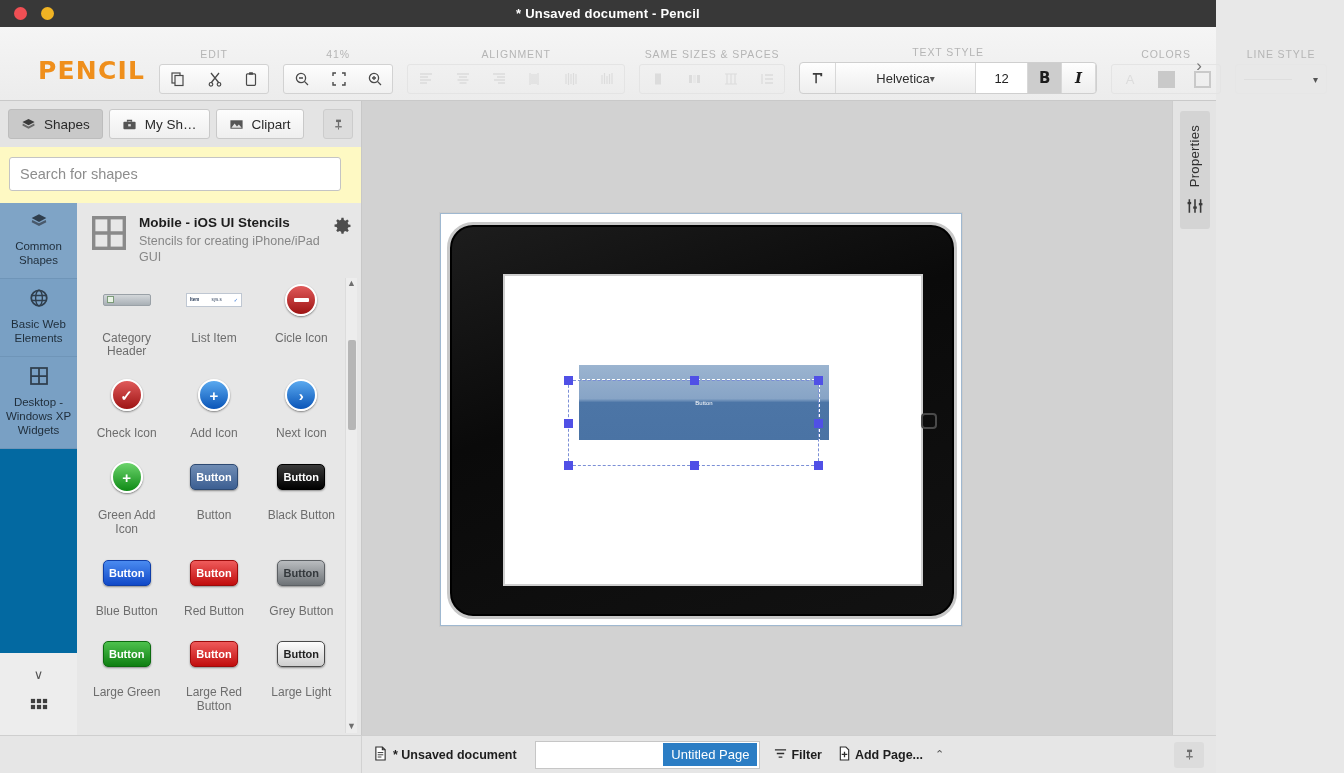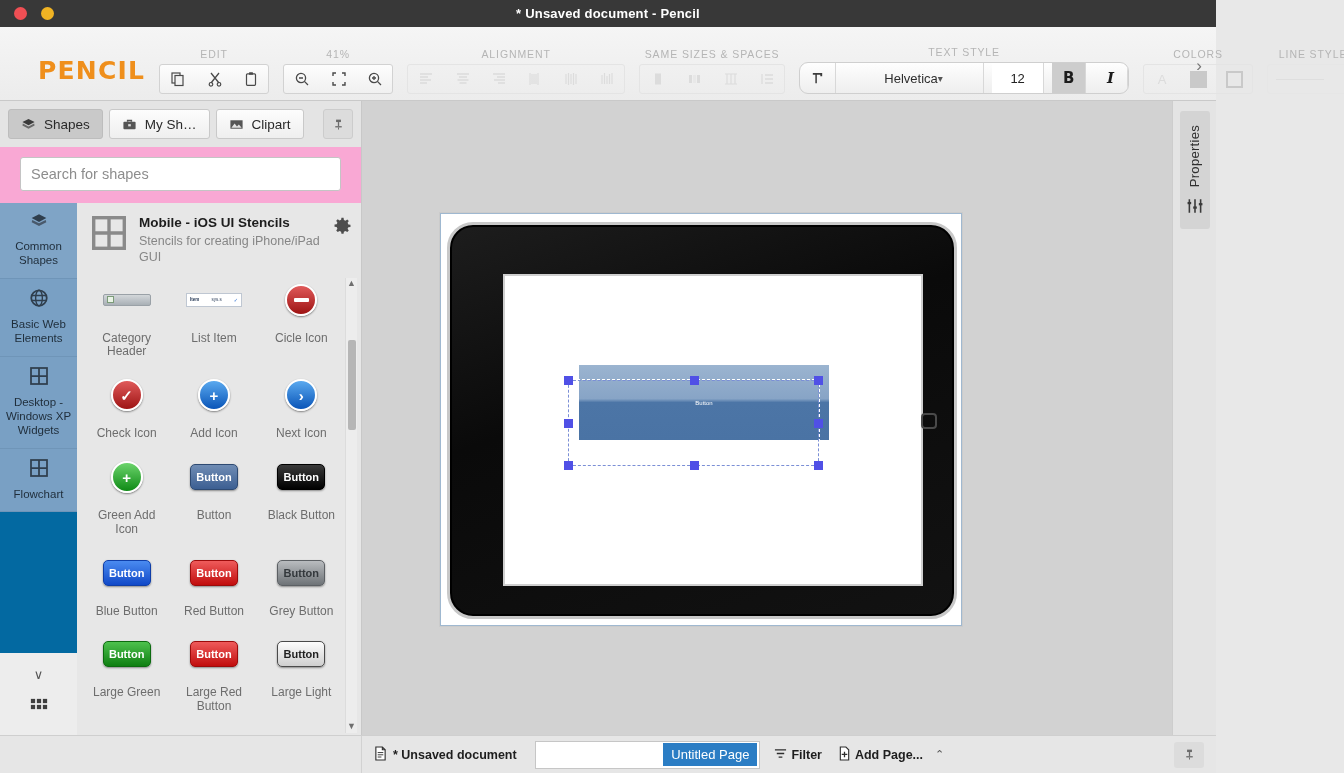--- a/index.html
+++ b/index.html
@@ -58,23 +58,22 @@
   .tbtn {
     width: 36px; height: 28px; display: flex; align-items: center; justify-content: center;
     cursor: pointer; color: #4a4a4a;
   }
   .tbtn.dim { color: #d6d6d6; }
   .tbtn + .tbtn { border-left: 1px solid transparent; }
   .tbar-box.ghost { border-color: #e4e4e4; background: transparent; }
 
   .fontbox {
     display: flex; align-items: flex-end; height: 32px;
-    border: 1px solid #cfcfcf; border-radius: 9px; overflow: hidden;
+    border: 1px solid #cfcfcf; border-radius: 4px; overflow: hidden;
     background: linear-gradient(#fefefe,#eeeeee);
-    gap: 8px;
   }
   .fontbox .seg { display: flex; align-items: center; justify-content: center; height: 100%;
     border-right: 1px solid #d8d8d8; cursor: pointer; }
   .seg-icon { width: 36px; color: #3c3c3c; }
   .seg-family { width: 140px; padding: 0 8px; justify-content: space-between; font-size: 13px; color: #2e2e2e; }
   .seg-size { width: 52px; background: #fff; font-size: 13px; color: #222; }
   .seg-b { width: 34px; background: #cdcdcd; font-weight: bold; font-size: 15px; font-family: "DejaVu Sans", sans-serif; color:#1c1c1c;}
   .seg-i { width: 34px; font-style: italic; font-weight: bold; font-size: 15px; font-family: "DejaVu Serif", serif; color:#1c1c1c; border-right: none; }
   .chev { font-size: 10px; color: #555; }
 
@@ -102,21 +101,21 @@
     border: 1px solid #c9c9c9; background: linear-gradient(#fdfdfd,#efefef);
     font-size: 13.5px; color: #2a2a2a; cursor: pointer; white-space: nowrap;
   }
   .tab.active { background: #c9c9c9; border-color: #bdbdbd; }
   .tab .ic { display: flex; }
   .pinbtn {
     width: 30px; height: 30px; border-radius: 3px; border: 1px solid #cccccc;
     background: #dcdcdc; display: flex; align-items: center; justify-content: center;
     margin-left: auto; cursor: pointer;
   }
-  .searchwrap { padding: 10px 20px 12px 20px; background: #f9a8d4; }
+  .searchwrap { padding: 10px 20px 12px 9px; background: #fef9c3; }
   .searchinput {
     width: 100%; height: 34px; border: 1px solid #c4c4c4; border-radius: 3px;
     background: #fff; font-size: 14.5px; color: #333; padding: 0 10px;
     font-family: "Liberation Sans", sans-serif;
   }
   .searchinput::placeholder { color: #8d8d8d; }
 
   .panelmid { flex: 1; display: flex; min-height: 0; }
 
   
@@ -520,29 +519,20 @@
             </div>
             <div class="cat">
               <span class="cicon">
                 <svg width="20" height="20" viewBox="0 0 16 16">
                     <rect x="1.6" y="1.6" width="12.8" height="12.8" fill="none" stroke="#2f3e4d" stroke-width="1.4"></rect>
                     <path d="M8 1.6v12.8M1.6 8h12.8" stroke="#2f3e4d" stroke-width="1.4"></path>
                   </svg>
               </span>
               <span class="clabel">Desktop - Windows XP Widgets</span>
             </div>
-            <div class="cat">
-              <span class="cicon">
-                <svg width="20" height="20" viewBox="0 0 16 16">
-                    <rect x="1.6" y="1.6" width="12.8" height="12.8" fill="none" stroke="#2f3e4d" stroke-width="1.4"></rect>
-                    <path d="M8 1.6v12.8M1.6 8h12.8" stroke="#2f3e4d" stroke-width="1.4"></path>
-                  </svg>
-              </span>
-              <span class="clabel">Flowchart</span>
-            </div>
           </div>
           <div class="catfoot">
             <span class="more">∨</span>
             <span>
               <svg width="20" height="20" viewBox="0 0 16 16">
                 <rect x="1.5" y="1.5" width="3.4" height="3.4" fill="#3d3d3d"></rect>
                   <rect x="6.3" y="1.5" width="3.4" height="3.4" fill="#3d3d3d"></rect>
                   <rect x="11.1" y="1.5" width="3.4" height="3.4" fill="#3d3d3d"></rect>
                 <rect x="1.5" y="6.3" width="3.4" height="3.4" fill="#3d3d3d"></rect>
                   <rect x="6.3" y="6.3" width="3.4" height="3.4" fill="#3d3d3d"></rect>

